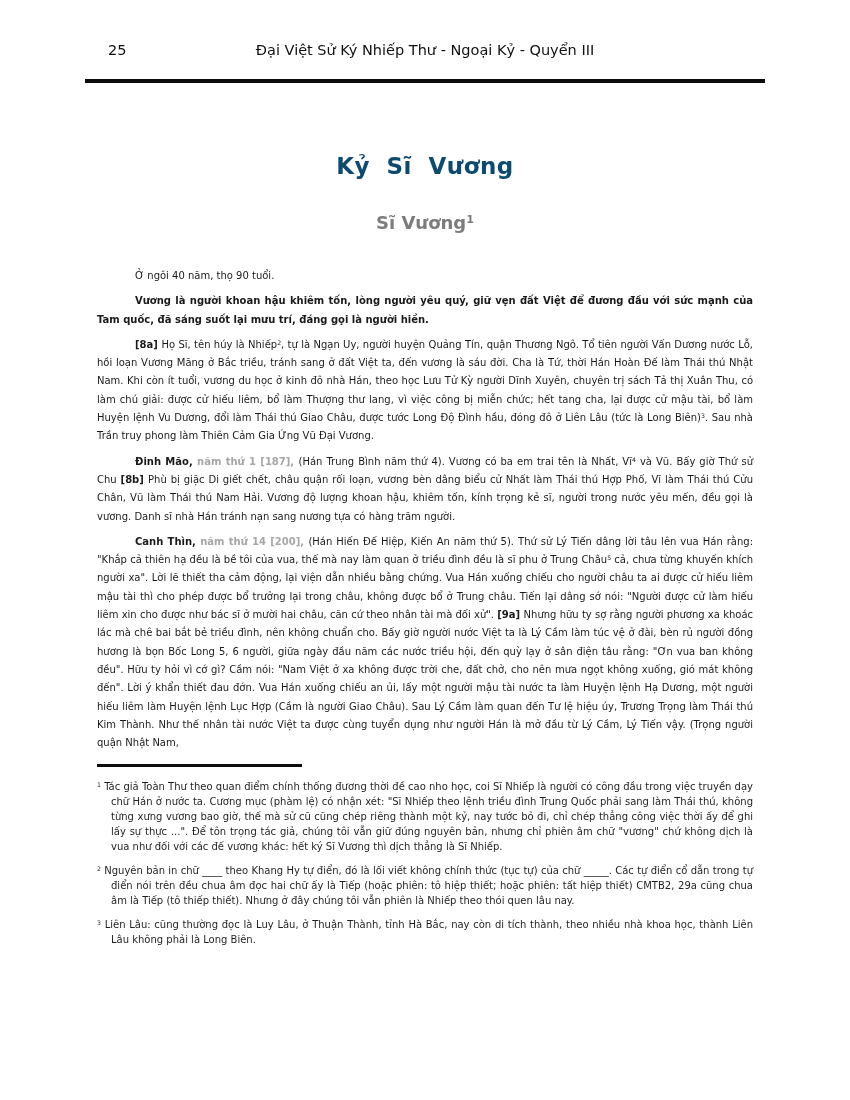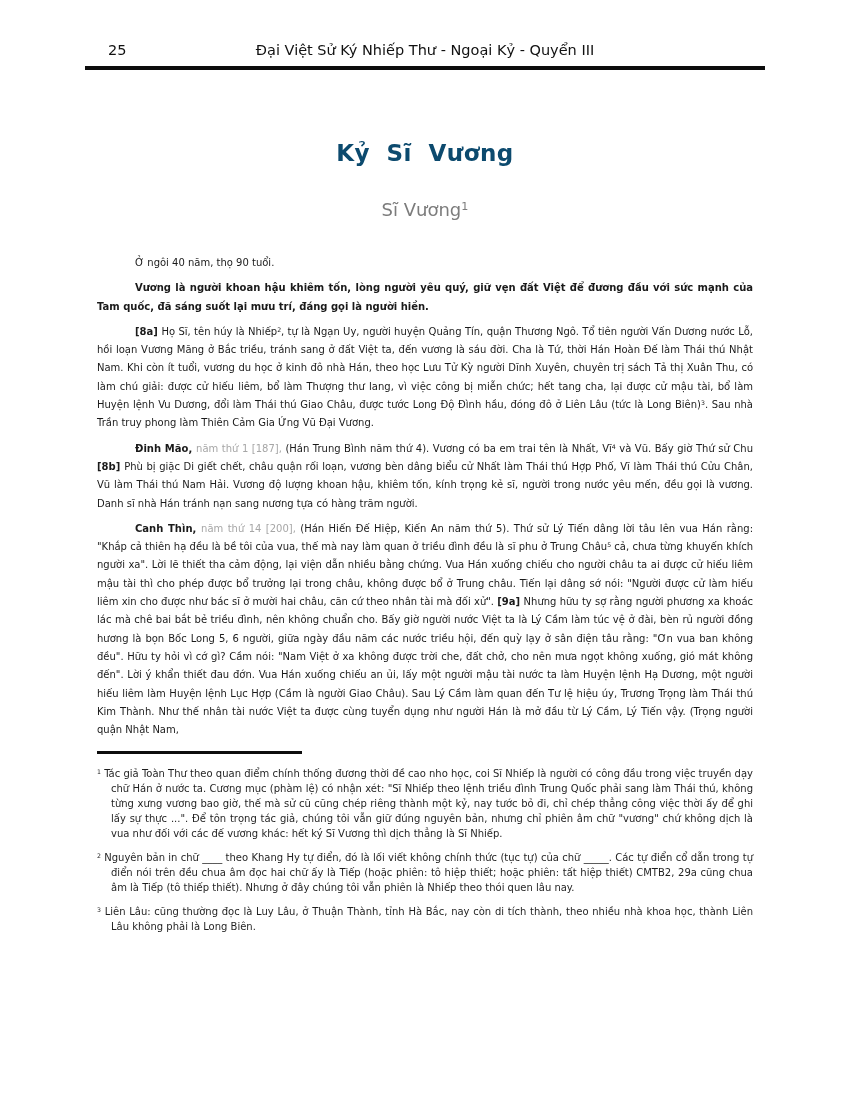--- a/index.html
+++ b/index.html
@@ -10,52 +10,52 @@
     background: #ffffff;
     font-family: "DejaVu Sans", "Liberation Sans", sans-serif;
     color: #1a1a1a;
     overflow: hidden;
     box-sizing: border-box;
   }
   .header {
     position: relative;
     margin: 42px 85px 0 85px;
     border-bottom: 4px solid #0d0d0d;
-    padding-bottom: 8px;
+    padding-bottom: 21px;
     text-align: center;
     font-size: 14.5px;
     color: #111;
   }
   .page-num { position: absolute; left: 23px; top: 0; }
   .main { margin: 0 97px; }
   .chapter-title {
     margin-top: 70px;
     text-align: center;
     font-size: 23px;
     font-weight: bold;
     color: #0c4a6e;
     word-spacing: 8px;
     letter-spacing: 0.5px;
   }
   .section-title {
     margin-top: 33px;
     text-align: center;
     font-size: 18px;
-    font-weight: normal;
+    font-weight: bold;
     color: #7c7c7c;
   }
   .body-text {
     margin-top: 34px;
     font-size: 10px;
     line-height: 18.3px;
     text-align: justify;
   }
   .body-text p { margin: 0 0 7px 0; text-indent: 38px; }
   .run-bold { font-weight: bold; }
-  .run-gray { color: #a6a6a6; }
+  .run-gray { color: #a6a6a6; font-weight: bold; }
   sup {
     font-size: 0.62em;
     vertical-align: baseline;
     position: relative;
     top: -0.5em;
     line-height: 0;
   }
   .footnotes { margin-top: 12px; }
   .footnote-sep {
     width: 205px;

